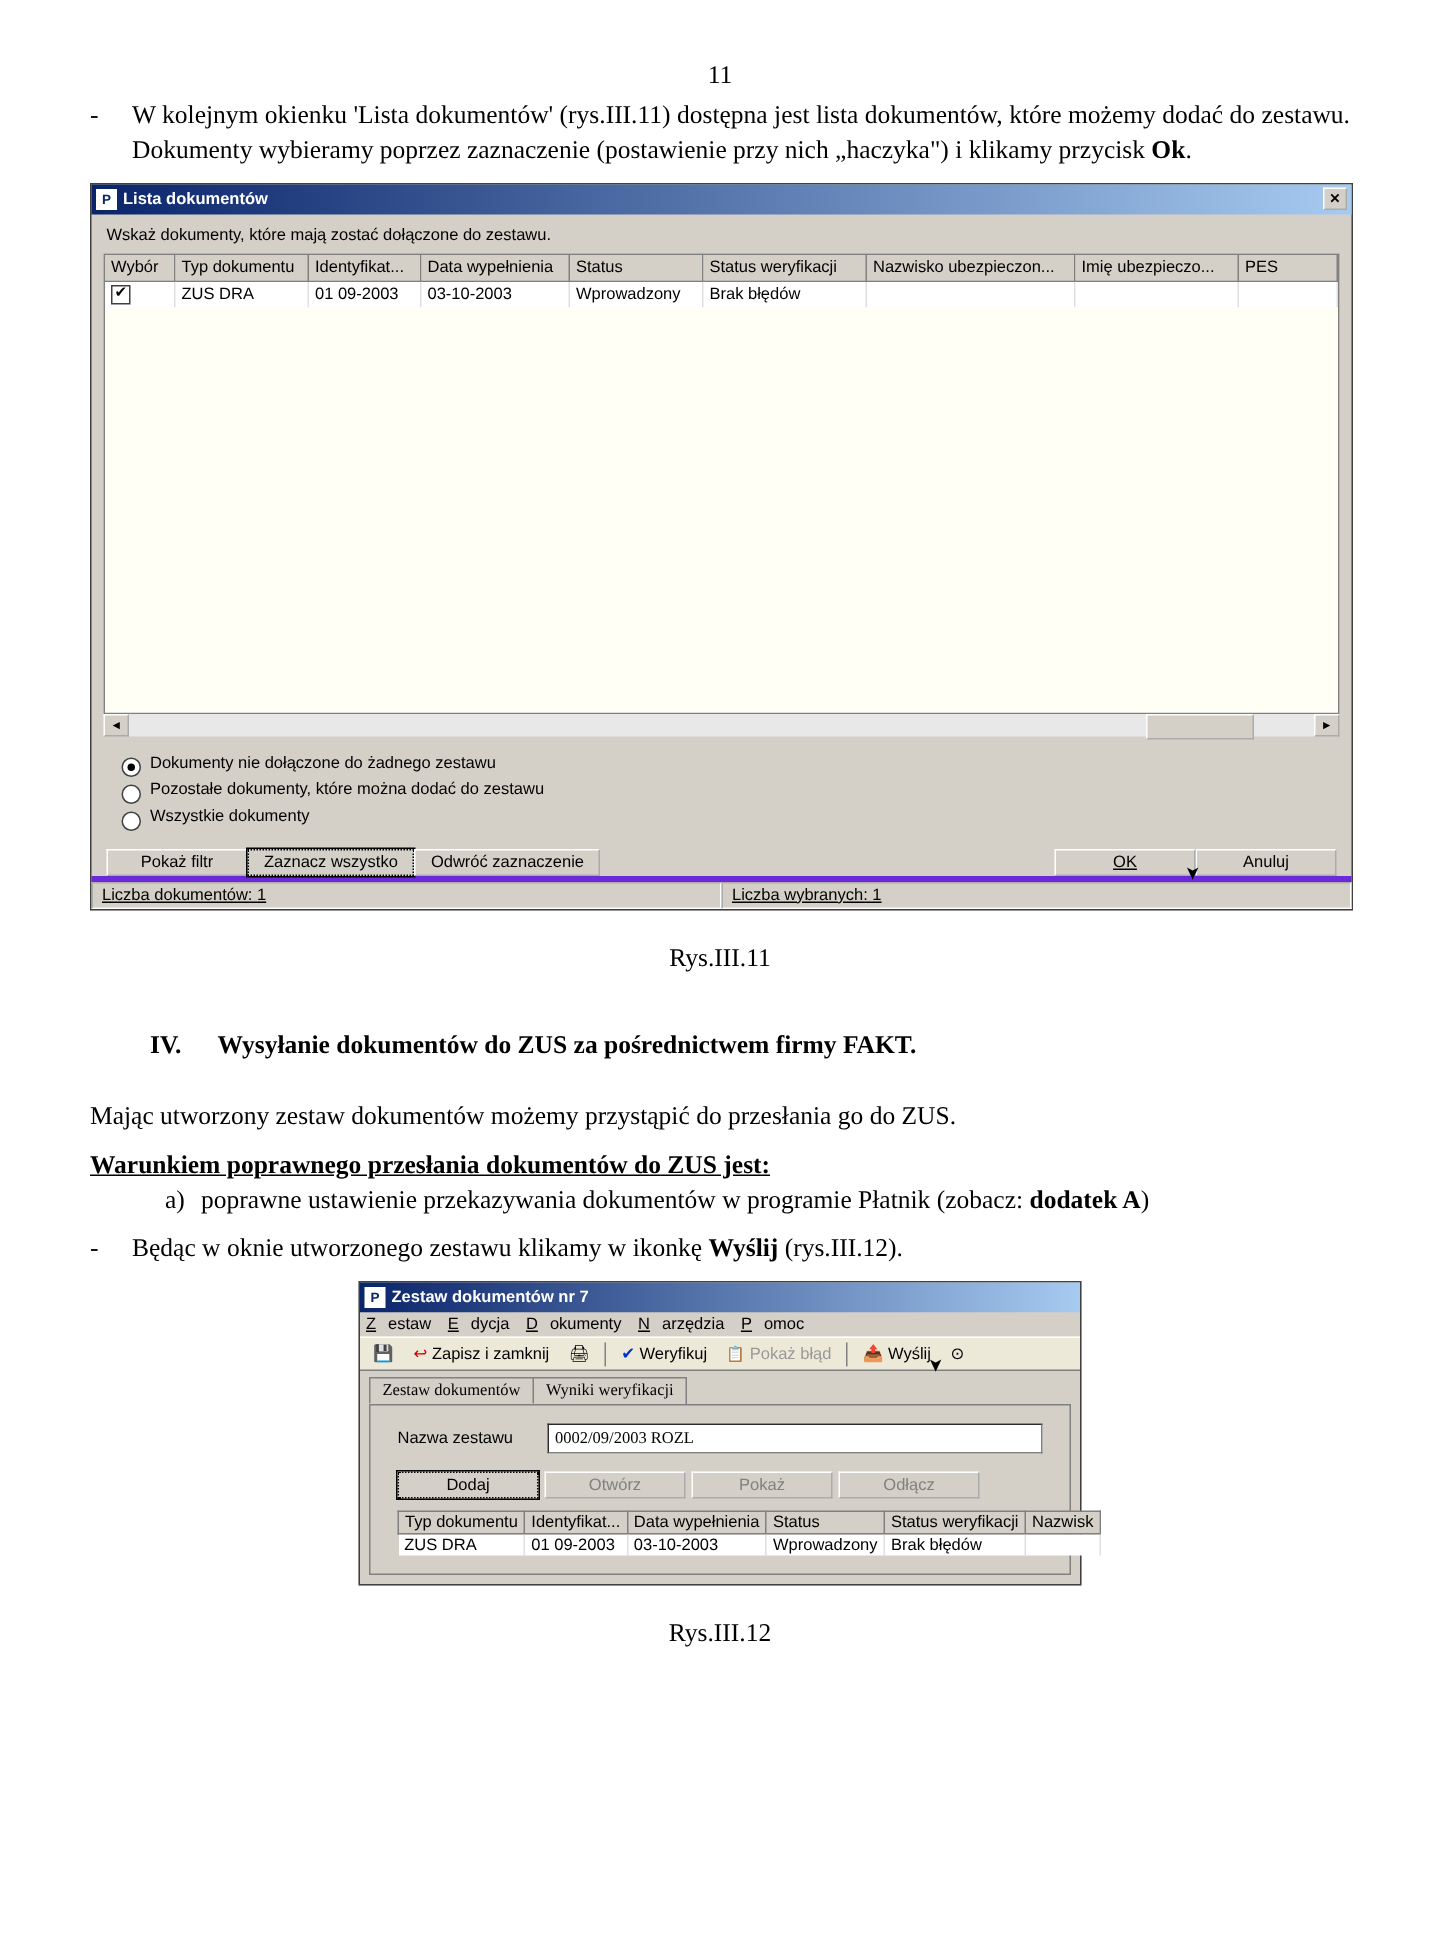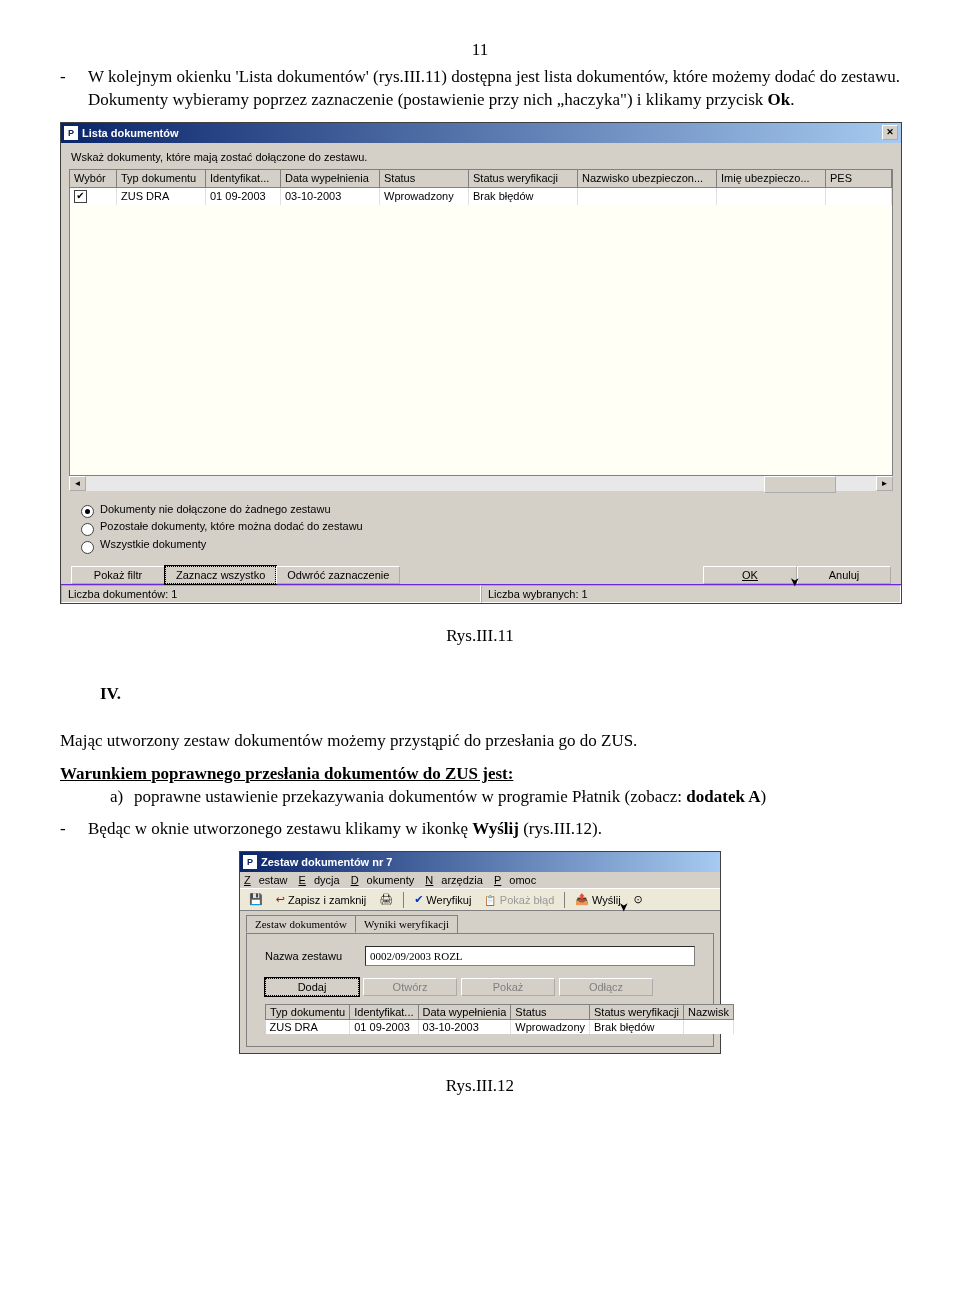--- a/index.html
+++ b/index.html
@@ -69,21 +69,21 @@
   .rdot { width: 11px; height: 11px; border-radius: 50%; border: 1px solid #404040; background: #fff; display: inline-flex; align-items: center; justify-content: center; }
   .rdot.on::after { content: ""; width: 5px; height: 5px; border-radius: 50%; background: #000; }
 
   .btnrow { display: flex; padding: 4px 10px 0 10px; gap: 0; align-items: flex-end; }
   .btnrow .gap { flex: 1; }
   .wbtn {
     min-width: 72px; padding: 2px 10px; background: #d4d0c8;
     border: 1px outset #fff; text-align: center; font-size: 11px;
   }
   .wbtn.focus { border: 1px dotted #000; outline: 1px solid #000; }
-  .status { display: flex; border-top: 1px solid #6d28d9; }
+  .status { display: flex; border-top: 4px solid #6d28d9; text-decoration: underline; }
   .status div { flex: 1; border: 1px inset #fff; padding: 2px 6px; font-size: 11px; }
   .cursor { position: relative; }
   .cursor::after { content: "➤"; position: absolute; font-size: 12px; color: #000; transform: rotate(90deg); right: -4px; top: 8px; pointer-events: none; }
 
   .section-head { margin-top: 38px; margin-bottom: 26px; display: flex; gap: 24px; padding-left: 40px; font-weight: bold; }
   .underline { text-decoration: underline; }
 
   
   .dialog2-wrap { display: flex; justify-content: center; margin-top: 8px; }
   .dialog2 {
@@ -212,20 +212,21 @@
   <div class="status">
     <div>Liczba dokumentów: 1</div>
     <div>Liczba wybranych: 1</div>
   </div>
 </div>
 
 <div class="caption">Rys.III.11</div>
 
 <div class="section-head">
   <span>IV.</span>
+  <span>Wysyłanie dokumentów do ZUS za pośrednictwem firmy FAKT.</span>
 </div>
 
 <div class="para">Mając utworzony zestaw dokumentów możemy przystąpić do przesłania go do ZUS.</div>
 
 <div class="para">
   <span class="bold underline">Warunkiem poprawnego przesłania dokumentów do ZUS jest:</span><br>
   <div style="padding-left:50px; display:flex;">
     <span style="width:24px;">a)</span>
     <span>
       <span>poprawne ustawienie przekazywania dokumentów w programie Płatnik (zobacz: </span><span class="bold">dodatek A</span><span>)</span>

